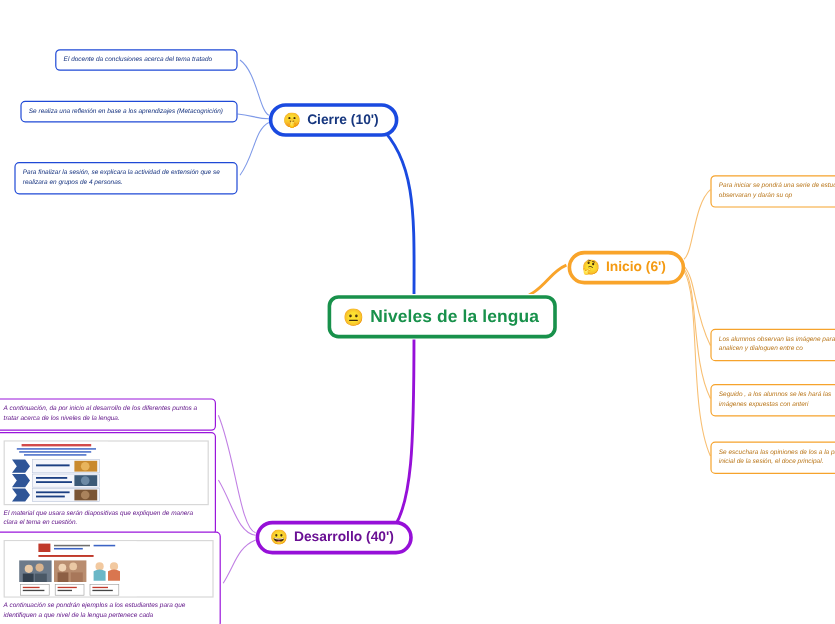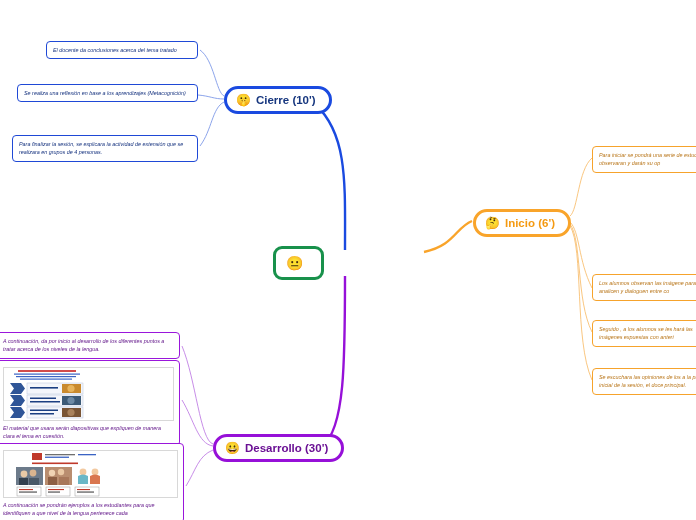--- a/index.html
+++ b/index.html
@@ -130,20 +130,21 @@
     <path d="M 570,224 C 582,240 576,300 592,332" fill="none" stroke="#f8bf72" stroke-width="0.9"></path>
     <path d="M 570,226 C 584,248 574,340 592,380" fill="none" stroke="#f8bf72" stroke-width="0.9"></path>
 
     <path d="M 213,444 C 200,440 196,380 182,346" fill="none" stroke="#c180e4" stroke-width="0.9"></path>
     <path d="M 213,446 C 198,444 194,420 182,400" fill="none" stroke="#c180e4" stroke-width="0.9"></path>
     <path d="M 213,450 C 198,456 196,470 186,486" fill="none" stroke="#c180e4" stroke-width="0.9"></path>
   </svg>
 
   <div class="node root-node" style="left:273px; top:246px;">
     <span class="emoji">😐</span>
+    <span>Niveles de la lengua</span>
   </div>
 
   <div class="node branch-node branch-cierre" style="left:224px; top:86px;">
     <span class="emoji">🤫</span>
     <span>Cierre (10')</span>
   </div>
 
   <div class="node leaf-node leaf-blue" style="left:46px; top:41px; width:152px;">
     <span class="leaf-text">El docente da conclusiones acerca del tema tratado</span>
   </div>
@@ -172,21 +173,21 @@
   <div class="node leaf-node leaf-orange" style="left:592px; top:320px; width:130px;">
     <span class="leaf-text">Seguido , a los alumnos se les hará las imágenes expuestas con anteri</span>
   </div>
 
   <div class="node leaf-node leaf-orange" style="left:592px; top:368px; width:130px;">
     <span class="leaf-text">Se escuchara las opiniones de los a la parte inicial de la sesión, el doce principal.</span>
   </div>
 
   <div class="node branch-node branch-desarrollo" style="left:213px; top:434px;">
     <span class="emoji">😀</span>
-    <span>Desarrollo (30')</span>
+    <span>Desarrollo (40')</span>
   </div>
 
   <div class="node leaf-node leaf-purple" style="left:-4px; top:332px; width:184px;">
     <span class="leaf-text">A continuación, da por inicio al desarrollo de los diferentes puntos a tratar acerca de los niveles de la lengua.</span>
   </div>
 
   <div class="node leaf-node leaf-purple" style="left:-4px; top:360px; width:184px;">
     <span class="thumb">
       <svg width="86" height="52" viewBox="0 0 86 52" xmlns="http://www.w3.org/2000/svg">
         <rect x="0" y="0" width="86" height="52" fill="#ffffff"></rect>

